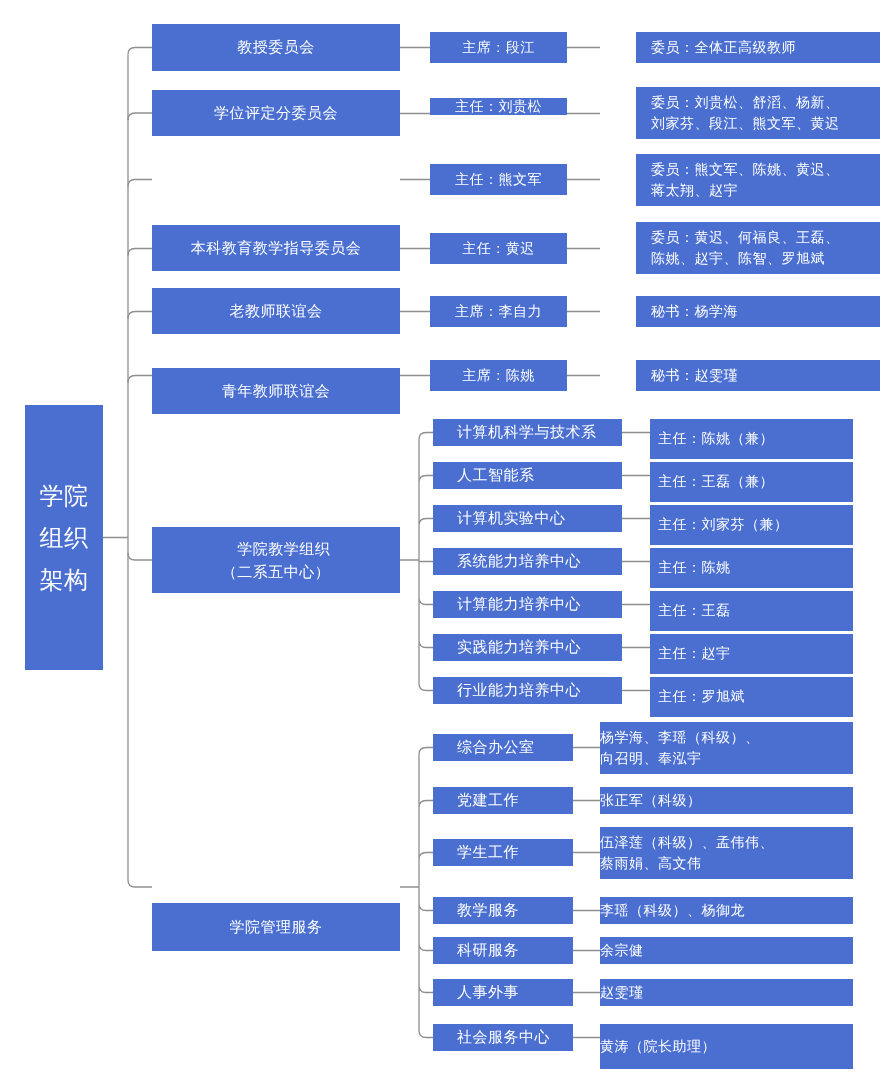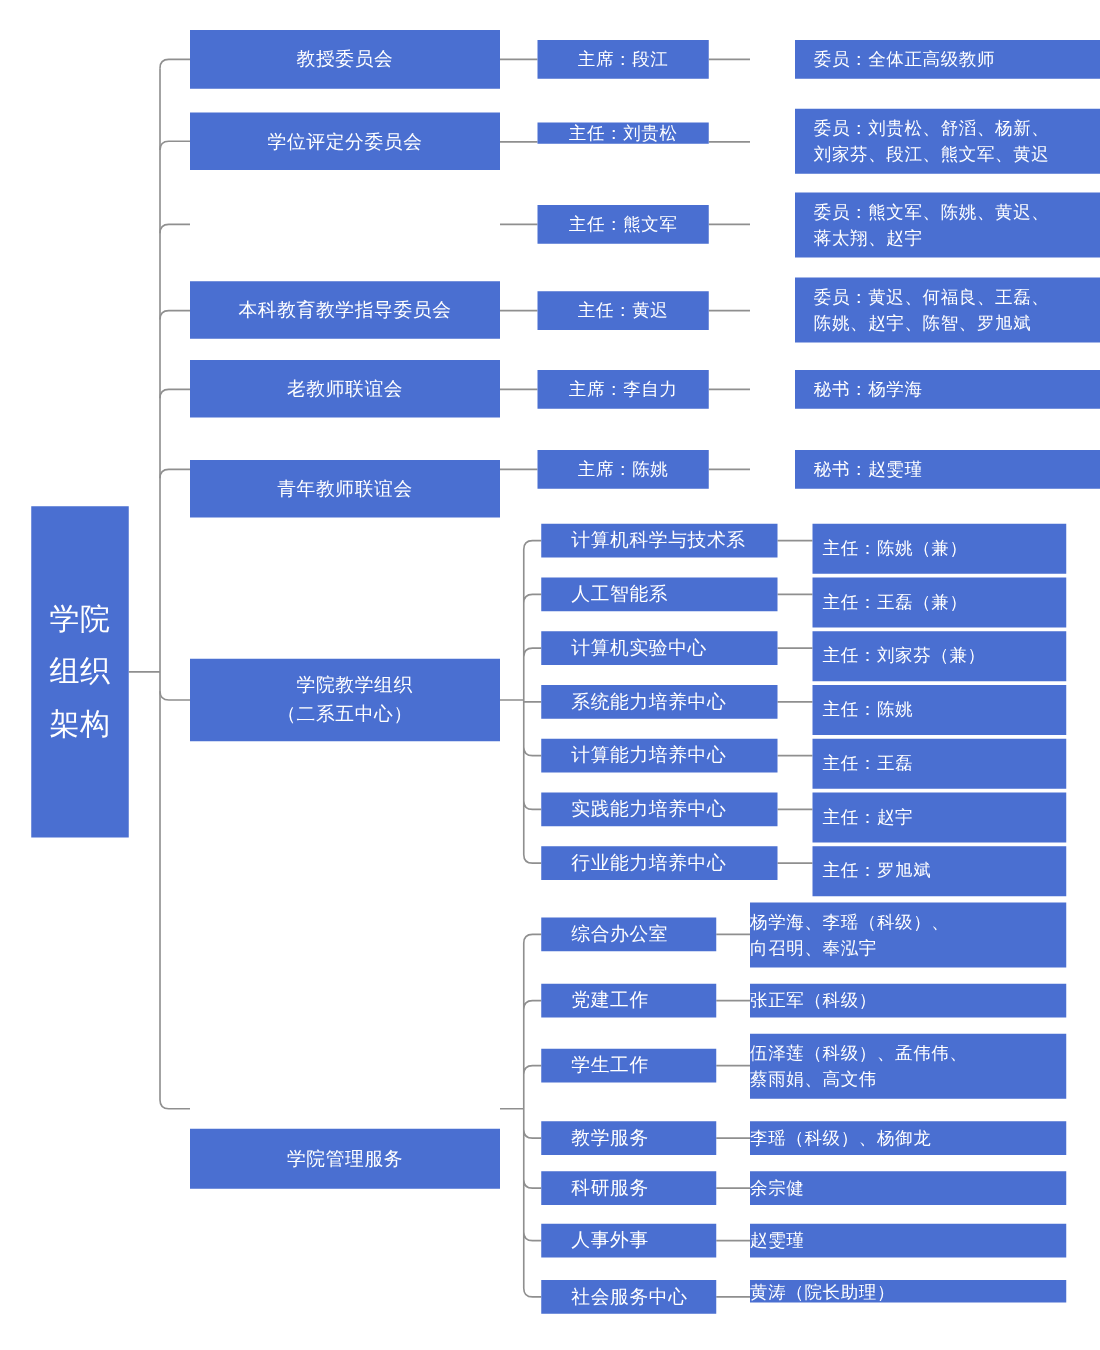--- a/index.html
+++ b/index.html
@@ -92,15 +92,15 @@
   <div class="box mch" style="top:839px">学生工作</div>
   <div class="box mps" style="top:827px;height:52px">伍泽莲（科级）、孟伟伟、
 蔡雨娟、高文伟</div>
   <div class="box mch" style="top:897px">教学服务</div>
   <div class="box mps" style="top:897px;height:27px">李瑶（科级）、杨御龙</div>
   <div class="box mch" style="top:937px">科研服务</div>
   <div class="box mps" style="top:937px;height:27px">余宗健</div>
   <div class="box mch" style="top:979px">人事外事</div>
   <div class="box mps" style="top:979px;height:27px">赵雯瑾</div>
   <div class="box mch" style="top:1024px">社会服务中心</div>
-  <div class="box mps" style="top:1024px;height:18px">黄涛（院长助理）</div>
+  <div class="box mps" style="top:1024px;height:45px">黄涛（院长助理）</div>
 
 </div>
 
 </body></html>

